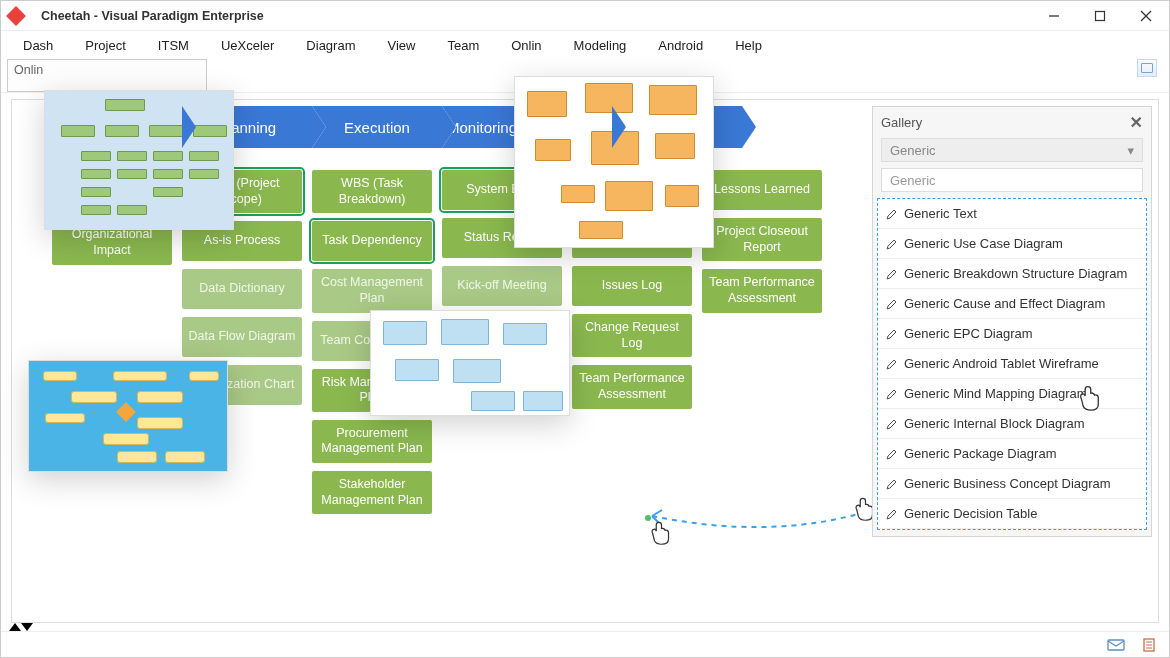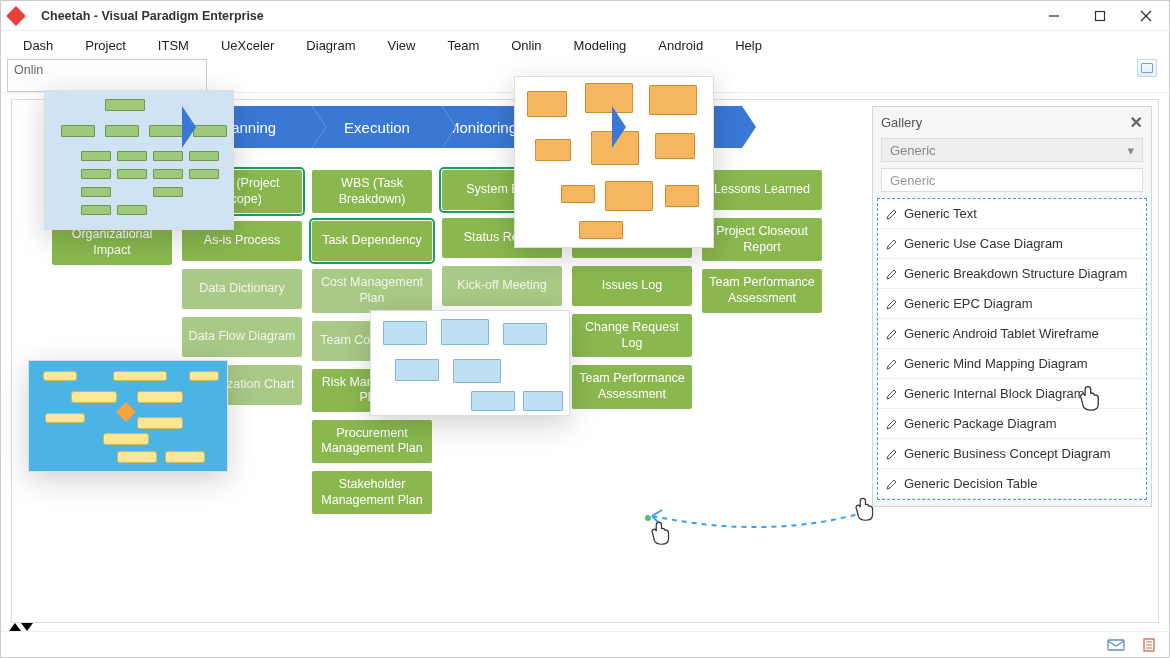--- a/index.html
+++ b/index.html
@@ -285,20 +285,26 @@
           <div class="gallery-item">
               <svg class="edit-icon" viewBox="0 0 12 12">
                 <path d="M1 11l1-3 6-6 2 2-6 6z" fill="none" stroke="#555"></path>
               </svg>
               <span>Generic Breakdown Structure Diagram</span>
             </div>
           <div class="gallery-item">
               <svg class="edit-icon" viewBox="0 0 12 12">
                 <path d="M1 11l1-3 6-6 2 2-6 6z" fill="none" stroke="#555"></path>
               </svg>
+              <span>Generic Cause and Effect Diagram</span>
+            </div>
+          <div class="gallery-item">
+              <svg class="edit-icon" viewBox="0 0 12 12">
+                <path d="M1 11l1-3 6-6 2 2-6 6z" fill="none" stroke="#555"></path>
+              </svg>
               <span>Generic EPC Diagram</span>
             </div>
           <div class="gallery-item">
               <svg class="edit-icon" viewBox="0 0 12 12">
                 <path d="M1 11l1-3 6-6 2 2-6 6z" fill="none" stroke="#555"></path>
               </svg>
               <span>Generic Android Tablet Wireframe</span>
             </div>
           <div class="gallery-item">
               <svg class="edit-icon" viewBox="0 0 12 12">

